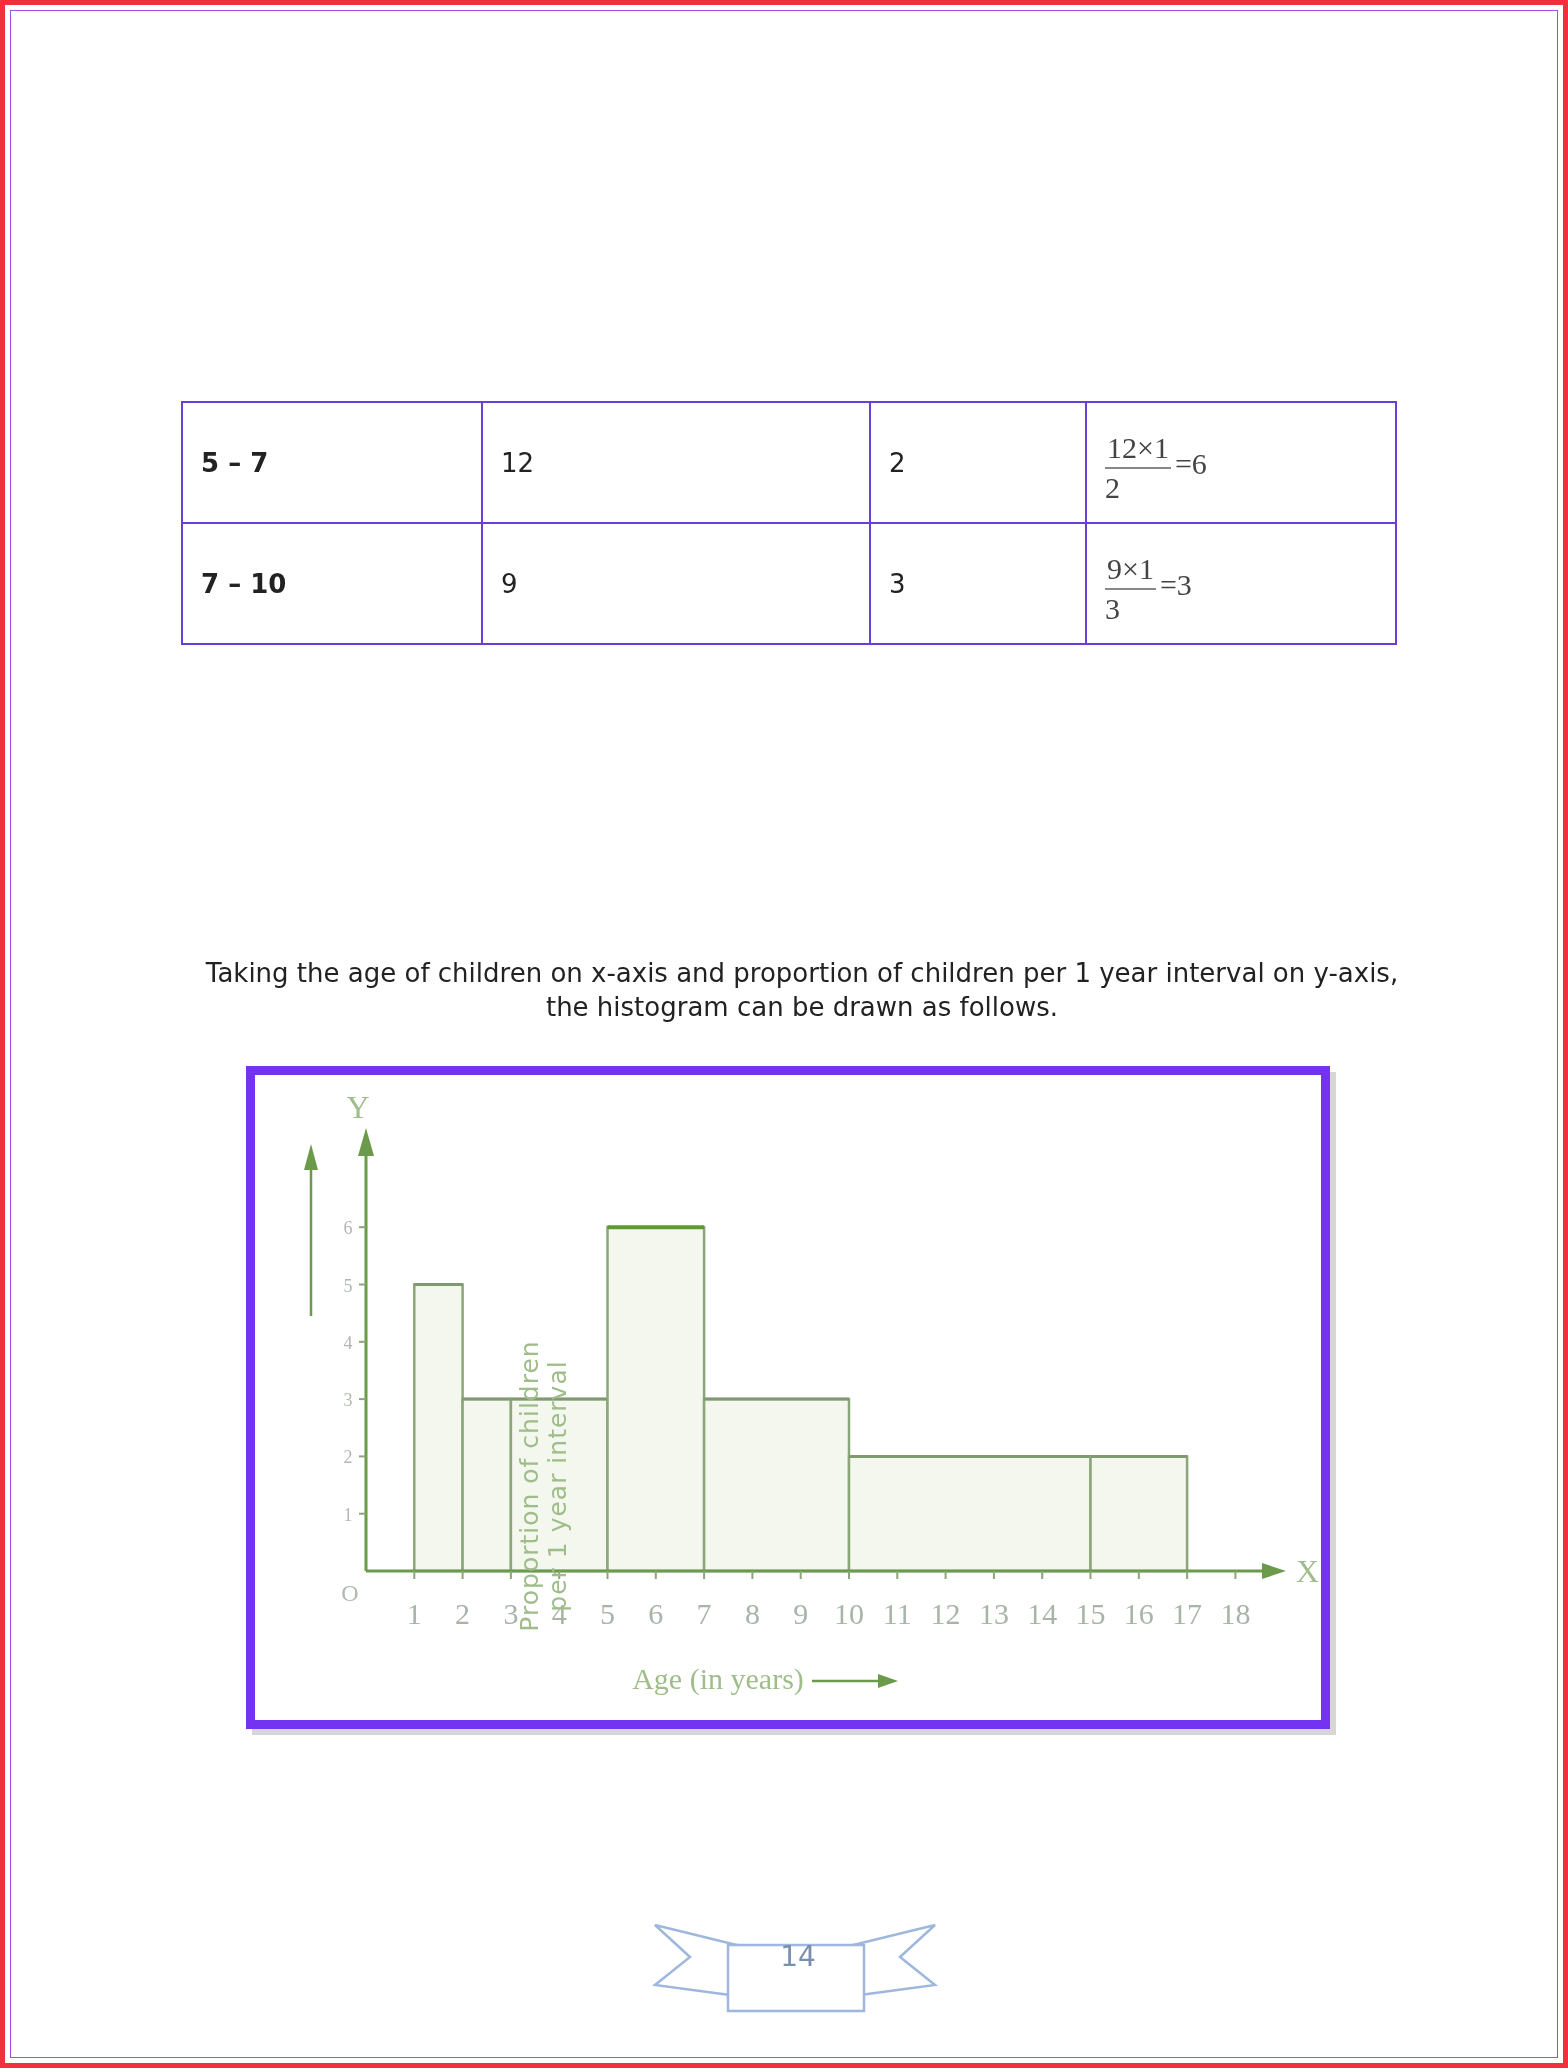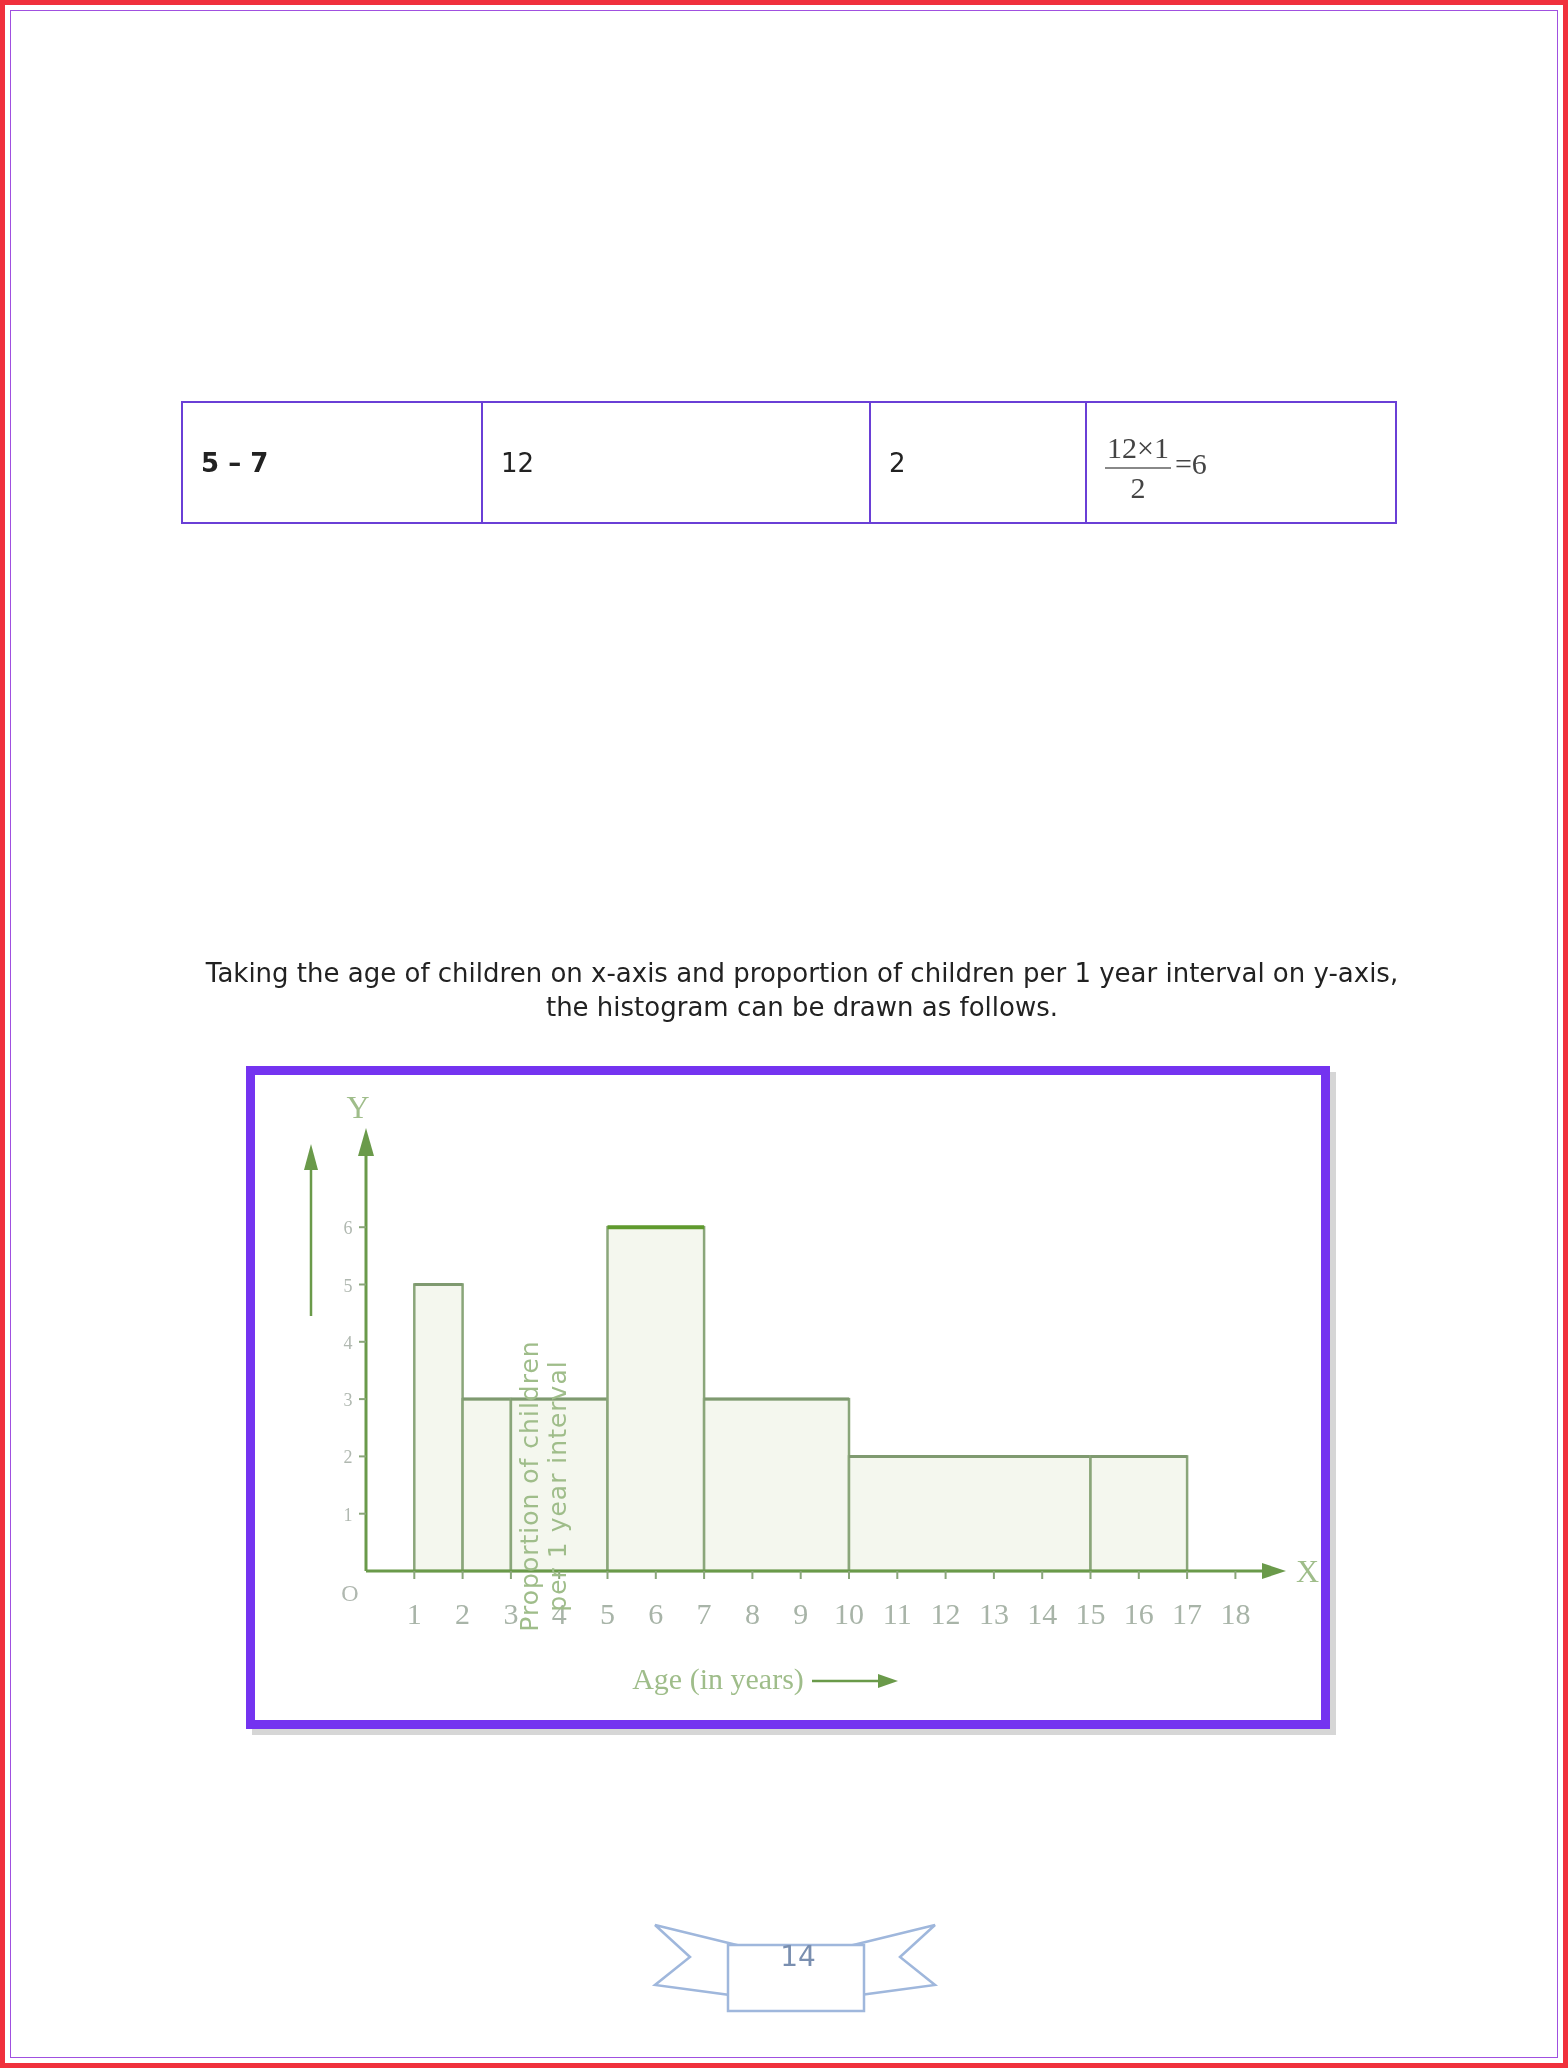--- a/index.html
+++ b/index.html
@@ -8,21 +8,21 @@
   .page-border { position:absolute; left:0; top:0; width:1568px; height:2068px; box-sizing:border-box;
                  border:5px solid #f0303c; }
   .page-border-inner { position:absolute; left:5px; top:5px; right:5px; bottom:5px; border:1.5px solid #a050e0; }
 
   table.data-table { position:absolute; left:181px; top:401px; width:1214px; border-collapse:collapse; table-layout:fixed; }
   table.data-table td { border:2px solid #6a3fd6; height:121px; padding:0 0 0 18px; vertical-align:middle;
                         font-size:26px; color:#222; box-sizing:border-box; position:relative; }
   td.c-interval { font-weight:bold; }
   td.c-formula { vertical-align:top; padding-left:18px; }
   .frac-wrap { display:flex; align-items:center; margin-top:10px; font-family:"Liberation Serif", "DejaVu Serif", serif; color:#444; font-size:30px; }
-  .frac { display:inline-flex; flex-direction:column; align-items:center; }
+  .frac { display:inline-flex; flex-direction:column; }
   .frac .num { padding:0 2px; line-height:32px; }
   .frac .bar { align-self:stretch; height:2px; background:#888; margin:3px 0; }
   .frac .den { line-height:32px; }
   .frac-eq { margin-left:4px; margin-top:-8px; }
 
   .para { position:absolute; left:182px; top:956px; width:1240px; font-size:26px; line-height:34px; color:#222;text-align:center; }
 
   .chart-shadow { position:absolute; left:252px; top:1072px; width:1084px; height:663px; background:#d6d6d6; }
   .chart-frame { position:absolute; left:246px; top:1066px; width:1084px; height:663px; box-sizing:border-box;
                  border:9px solid #7433f0; background:#ffffff; }
@@ -52,20 +52,35 @@
       <td>12</td>
       <td>2</td>
       <td class="c-formula">
         <div class="frac-wrap">
             <span class="frac">
               <span class="num">12×1</span>
               <span class="bar"></span>
               <span class="den">2</span>
             </span>
             <span class="frac-eq">=6</span>
+          </div>
+      </td>
+    </tr>
+    <tr>
+      <td class="c-interval">7 – 10</td>
+      <td>9</td>
+      <td>3</td>
+      <td class="c-formula">
+        <div class="frac-wrap">
+            <span class="frac">
+              <span class="num">9×1</span>
+              <span class="bar"></span>
+              <span class="den">3</span>
+            </span>
+            <span class="frac-eq">=3</span>
           </div>
       </td>
     </tr>
   </tbody>
 </table>
 
 <div class="para">Taking the age of children on x-axis and proportion of children per 1 year interval on y-axis, the histogram can be drawn as follows.</div>
 
 <div class="chart-shadow"></div>
 <div class="chart-frame"></div>

